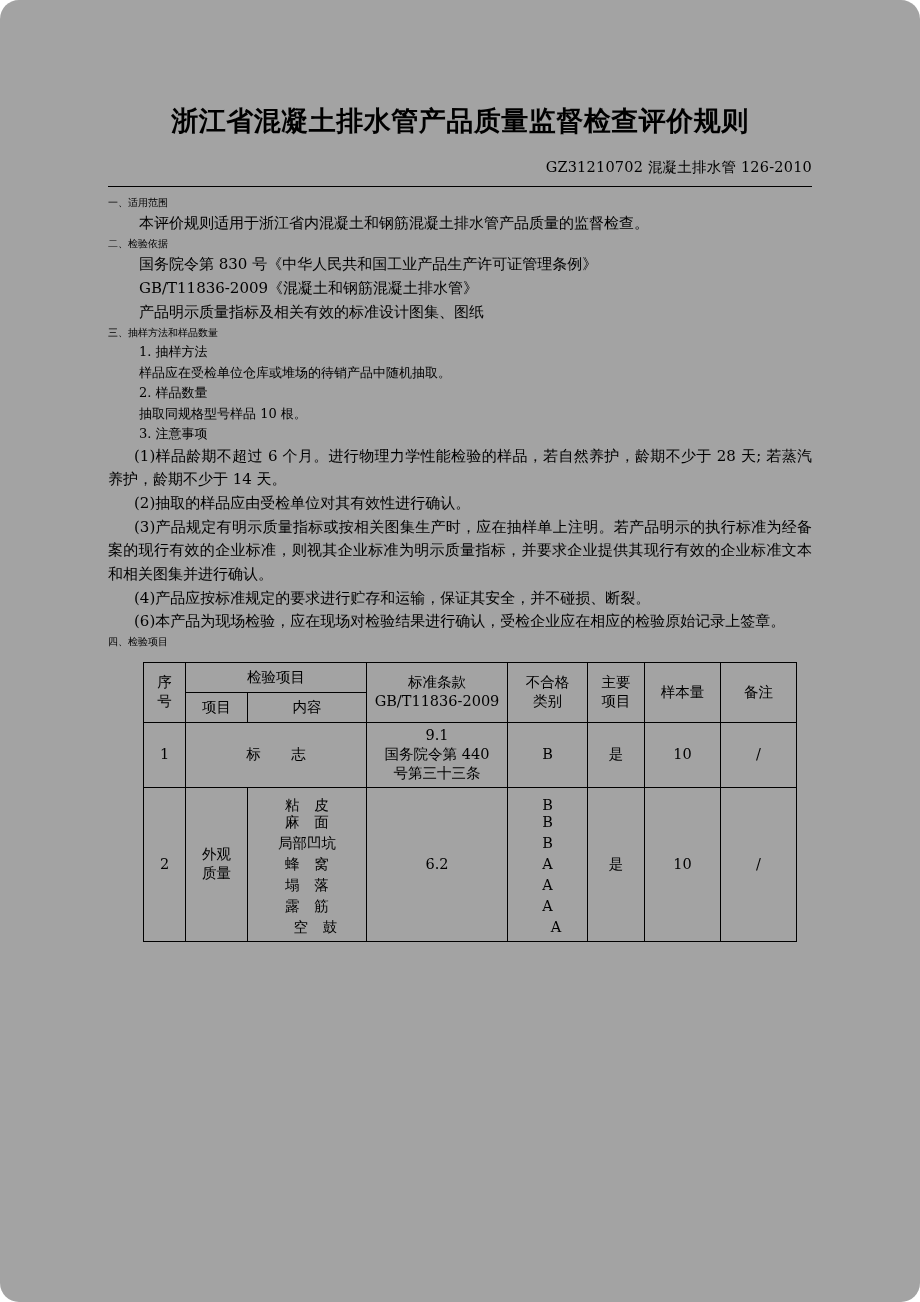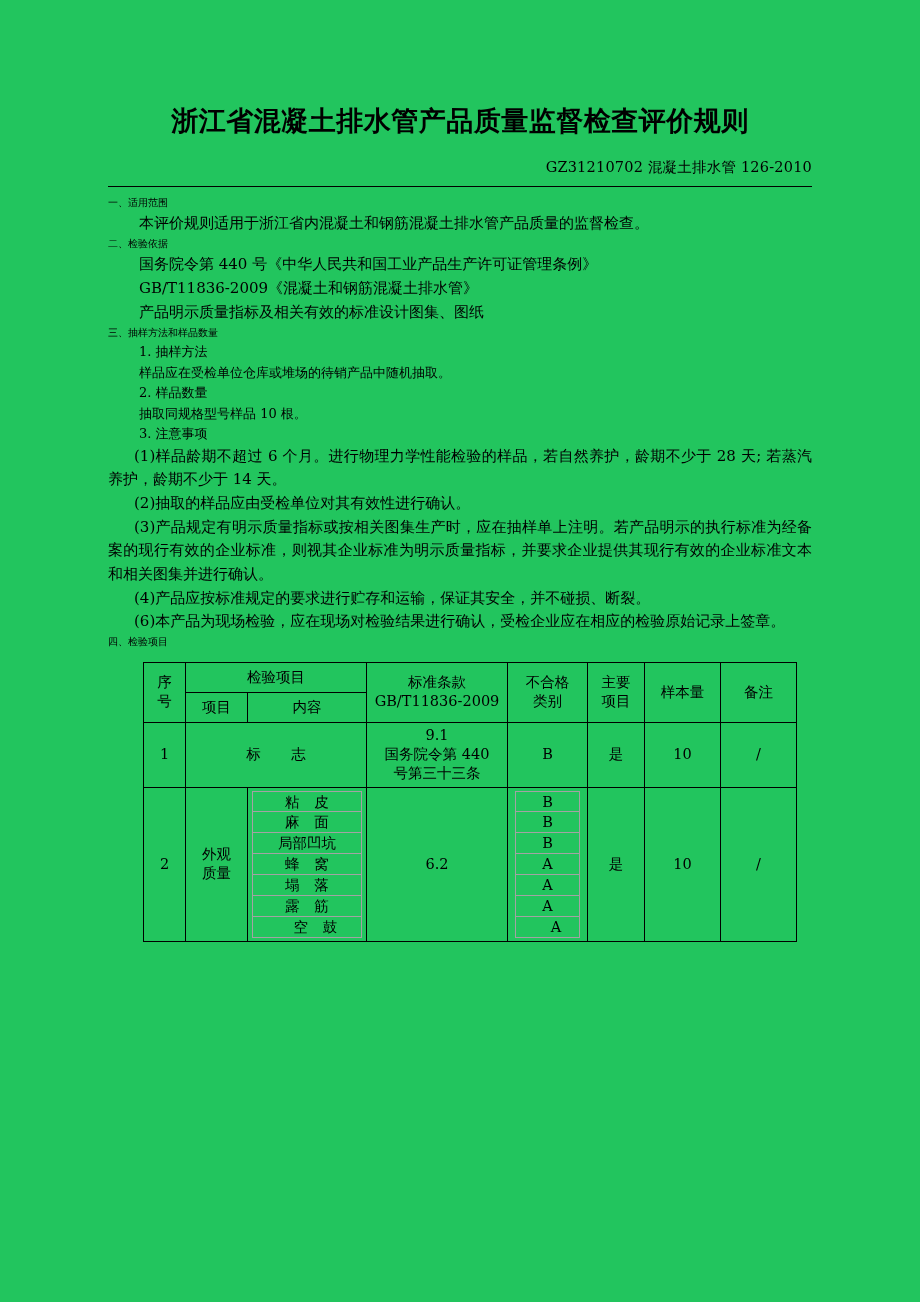--- a/index.html
+++ b/index.html
@@ -8,23 +8,24 @@
     background: #ffffff;
   }
   body {
     font-family: "DejaVu Serif", "Liberation Serif", serif;
     color: #000000;
   }
   .page {
     position: relative;
     width: 920px;
     height: 1302px;
-    background: #22c55e;
+    background: #a3a3a3;
     overflow: hidden;
     box-sizing: border-box;
+    border-radius: 19px;
   }
   .content {
     position: absolute;
     left: 108px;
     top: 0;
     width: 704px;
   }
 
   
   .doc-title {
@@ -117,21 +118,21 @@
     border-right: 1px solid #000;
     border-top: 1px solid #000;
     border-bottom: 1px solid #000;
   }
   .sub-stack {
     display: flex;
     flex-direction: column;
     height: 100%;
   }
   .sub-cell {
-    border: 1px solid #a3a3a3;
+    border: 4px solid #a3a3a3;
     margin: 0 3px;
     height: 21px;
     line-height: 21px;
     box-sizing: border-box;
     font-size: 14.5px;
   }
   .sub-cell + .sub-cell { border-top: 0; }
   .sub-stack .sub-cell:first-child { margin-top: 1px; }
   .sub-stack .sub-cell:last-child { margin-bottom: 1px; padding-left: 17px; }
   .grade-stack .sub-cell { margin: 0 6px; }
@@ -151,21 +152,21 @@
     <div class="doc-subtitle">GZ31210702 混凝土排水管 126-2010</div>
     <hr class="header-rule">
 
     <div class="section">
       <div class="sec-heading">一、适用范围</div>
       <div class="sec-line">本评价规则适用于浙江省内混凝土和钢筋混凝土排水管产品质量的监督检查。</div>
     </div>
 
     <div class="section">
       <div class="sec-heading">二、检验依据</div>
-      <div class="sec-line">国务院令第 440 号《中华人民共和国工业产品生产许可证管理条例》</div>
+      <div class="sec-line">国务院令第 830 号《中华人民共和国工业产品生产许可证管理条例》</div>
       <div class="sec-line">GB/T11836-2009《混凝土和钢筋混凝土排水管》</div>
       <div class="sec-line">产品明示质量指标及相关有效的标准设计图集、图纸</div>
     </div>
 
     <div class="section">
       <div class="sec-heading">三、抽样方法和样品数量</div>
       <div class="sub-line">1. 抽样方法</div>
       <div class="sub-line">样品应在受检单位仓库或堆场的待销产品中随机抽取。</div>
       <div class="sub-line">2. 样品数量</div>
       <div class="sub-line">抽取同规格型号样品 10 根。</div>

